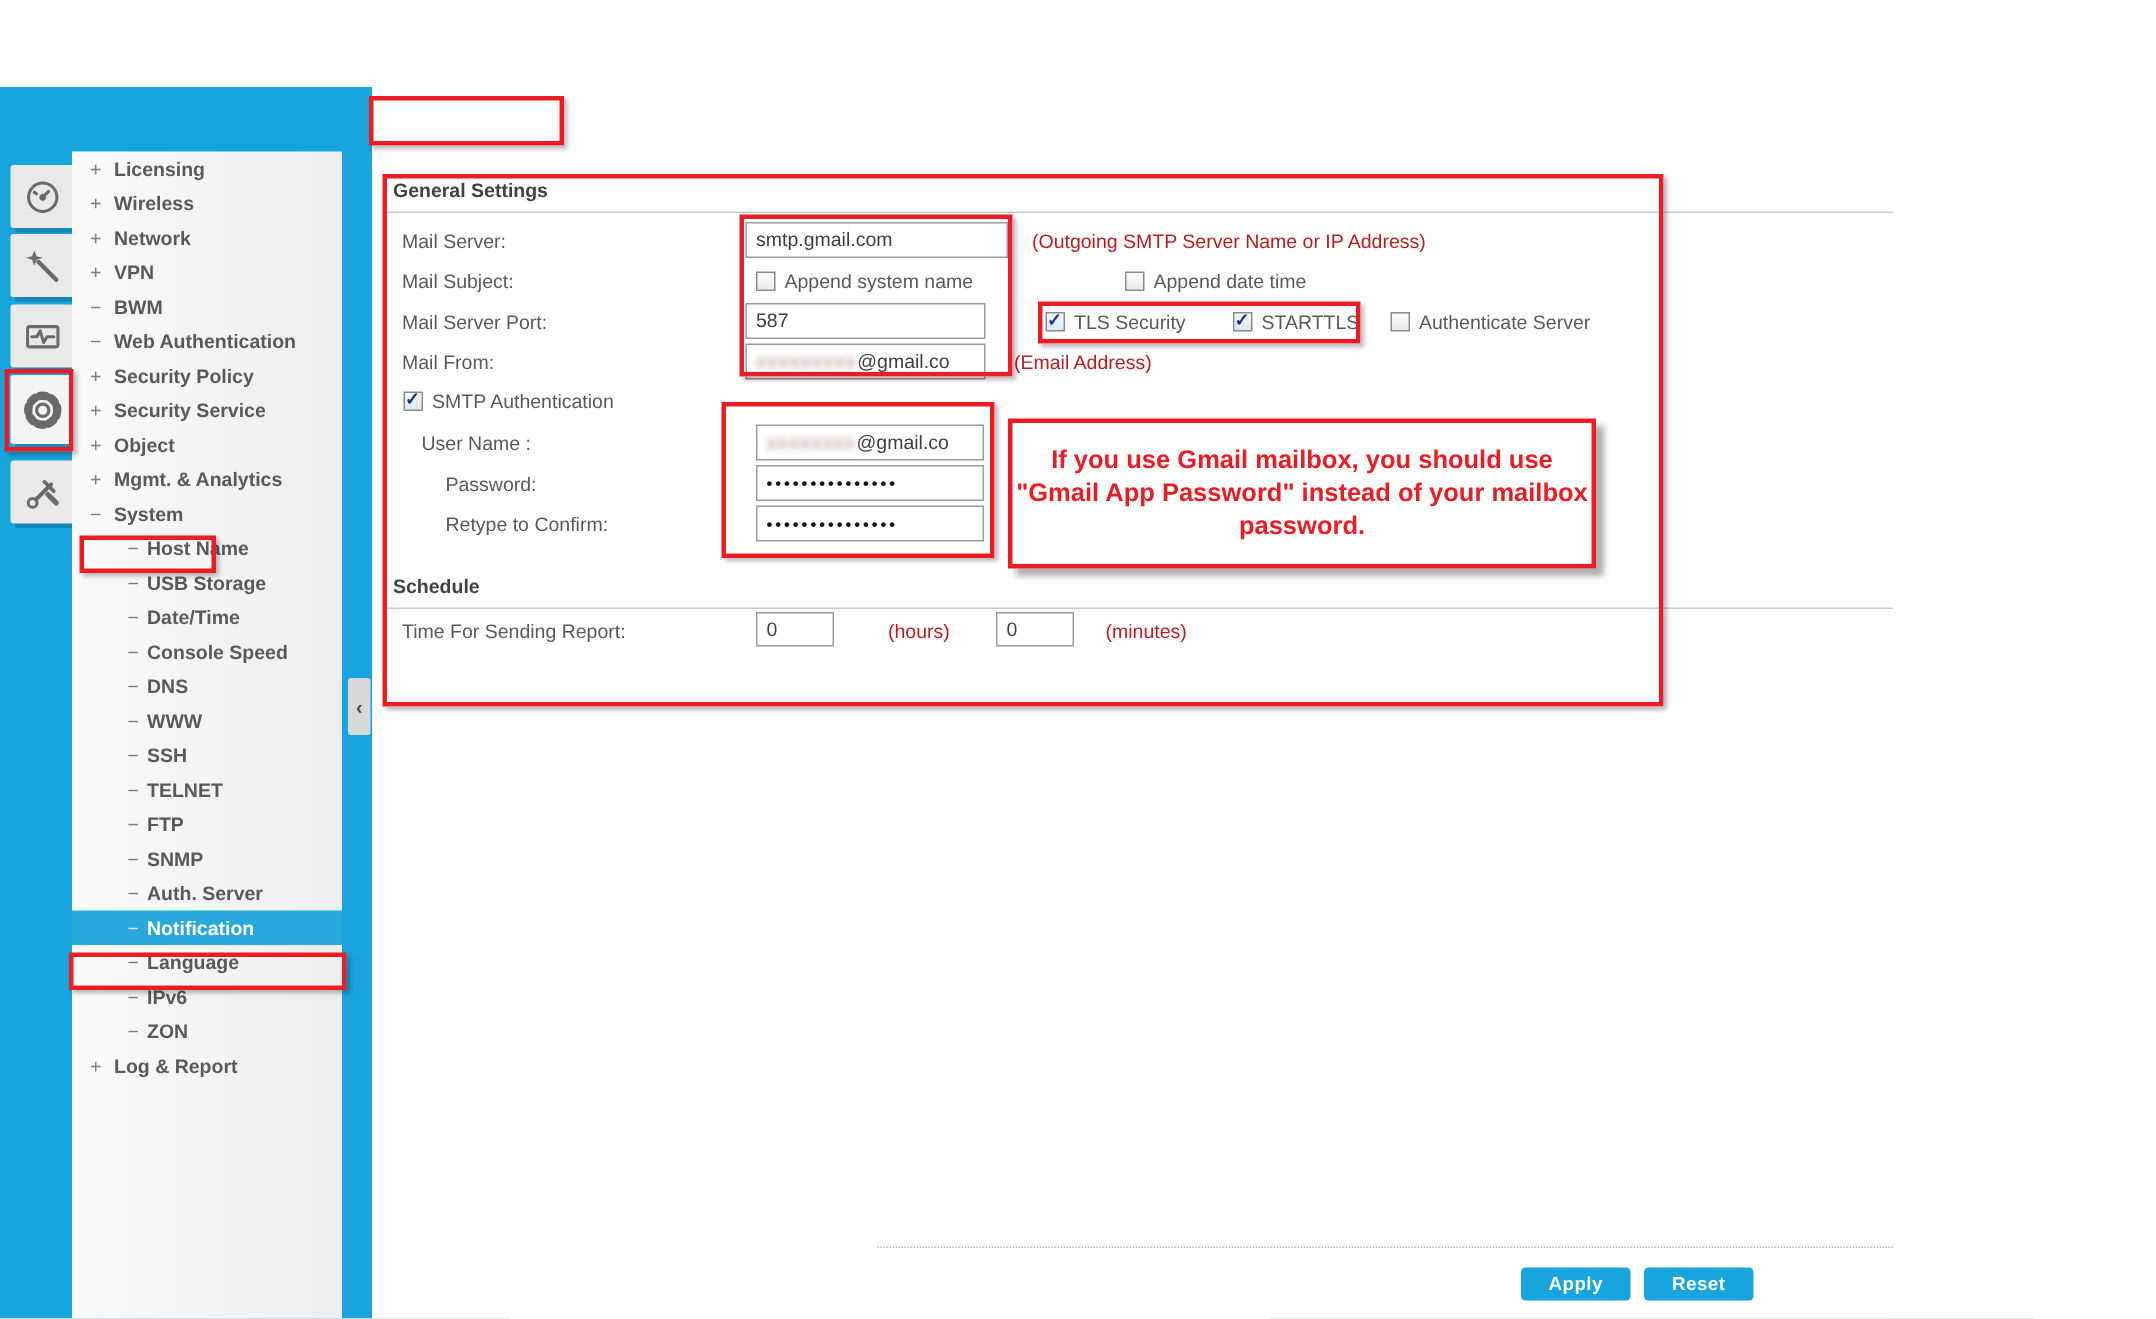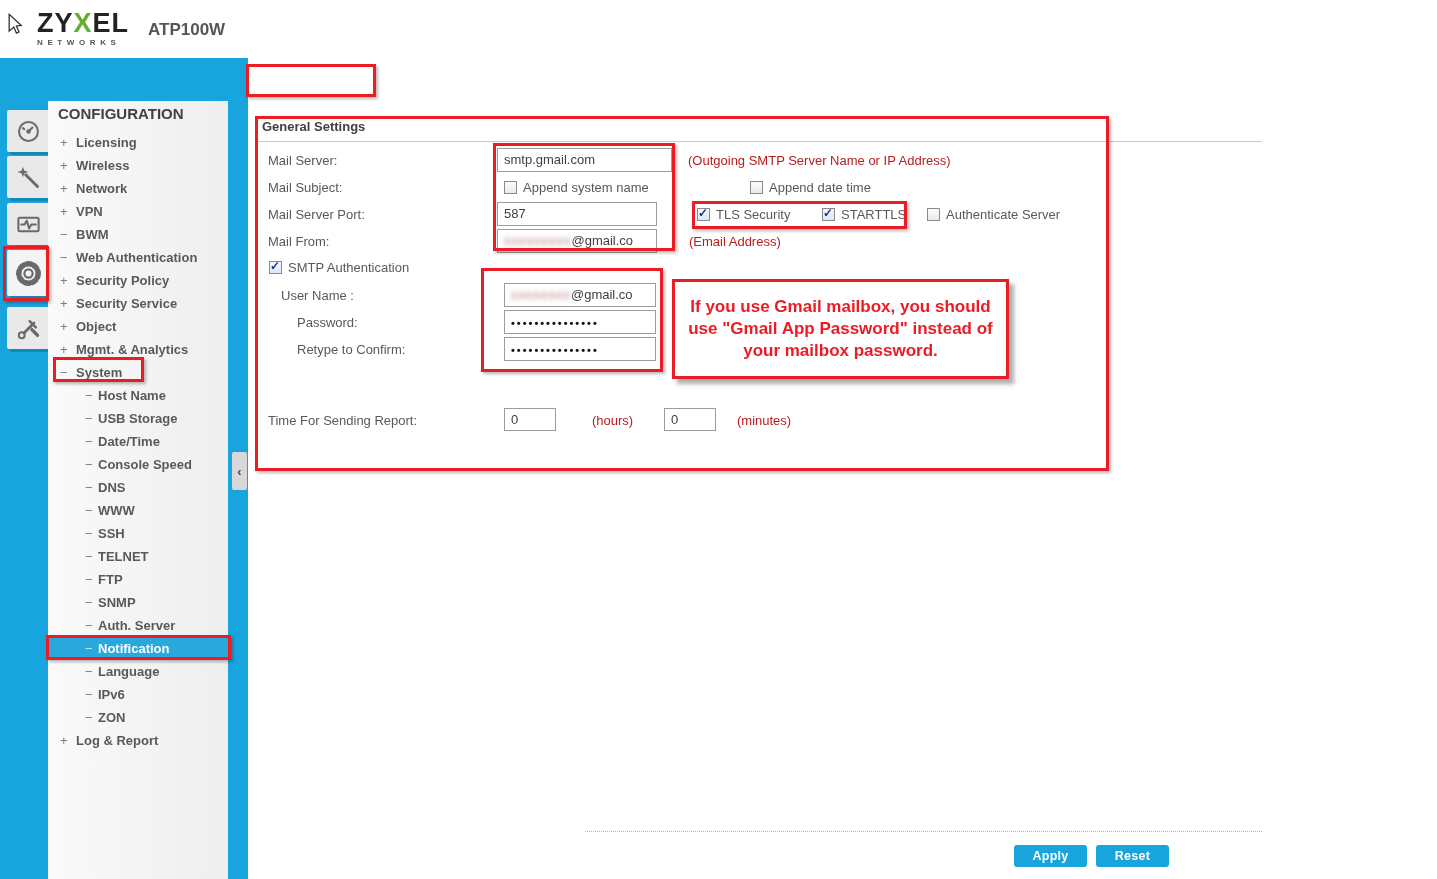--- a/index.html
+++ b/index.html
@@ -70,41 +70,31 @@
   .dotted{position:absolute;left:337px;right:0;top:730px;border-top:1px dotted #b3b3b3;}
   .btn{position:absolute;top:744px;width:73px;height:22px;background:#18a5dd;color:#fff;
        font-size:12.5px;font-weight:bold;text-align:center;line-height:22px;border-radius:3px;
        cursor:pointer;letter-spacing:.3px;}
   .btn-apply{left:766px;}
   .btn-reset{left:848px;}
 
   
   .rbox{position:absolute;border:3px solid #ec1c24;box-shadow:2px 2px 3px rgba(0,0,0,0.28);
         pointer-events:none;z-index:30;box-sizing:border-box;}
-  .note-box{position:absolute;left:672px;top:279px;width:337px;height:100px;background:#fff;
+  .note-box{position:absolute;left:672px;top:279px;width:392px;height:100px;background:#fff;
             border:3px solid #ec1c24;box-shadow:5px 5px 4px rgba(110,110,110,0.55);z-index:35;
             box-sizing:border-box;display:flex;align-items:center;justify-content:center;
             padding:6px 0;}
   .note-text{font-size:17px;font-weight:bold;color:#ec1c24;text-align:center;line-height:1.28;}
 </style>
 </head>
 <body>
 
 <div class="app">
 
-  <div class="hdr">
-    <svg class="cursor" width="16" height="22" viewBox="0 0 11 17">
-      <path d="M1 1 L1 14 L4.6 10.8 L6.6 15.6 L8.6 14.7 L6.6 10 L10.4 9.6 Z" fill="#fff" stroke="#333" stroke-width="1"></path>
-    </svg>
-    <div class="brand">
-      <div class="brand-line"><span>ZY</span><span class="brand-x">X</span><span>EL</span></div>
-      <div class="brand-sub">NETWORKS</div>
-    </div>
-    <div class="model">ATP100W</div>
-  </div>
 
 
   <div class="left-blue"></div>
 
   <div class="rail-btn" style="top:110px;">
     <svg width="27" height="27" viewBox="0 0 24 24">
         <circle cx="12" cy="12" r="8.4"></circle>
         <line x1="12" y1="12" x2="15.5" y2="8.5"></line>
         <circle cx="12" cy="12" r="1.1" fill="#6a6a6a"></circle>
         <line x1="7" y1="9" x2="8.3" y2="10"></line>
@@ -131,21 +121,20 @@
   <div class="rail-btn" style="top:307px;">
     <svg width="27" height="27" viewBox="0 0 24 24">
         <circle cx="6" cy="18" r="2.6"></circle>
         <line x1="8" y1="16" x2="14" y2="10" stroke-width="2.4"></line>
         <path d="M14 10 l3-3 M13 5.5 l5.5 5.5" stroke-width="2.2"></path>
         <line x1="15" y1="13" x2="20" y2="18" stroke-width="3"></line>
       </svg>
   </div>
 
   <div class="sidebar">
-    <div class="side-hd">CONFIGURATION</div>
 
     <div>
 
         <div class="mi">
           <span class="pf">+</span>
           <span class="lb">Licensing</span>
         </div>
 
         <div class="mi">
           <span class="pf">+</span>
@@ -307,34 +296,35 @@
     <div class="inp" style="left:249px;top:101px;width:160px;">587</div>
     <span class="cb checked" style="left:449px;top:107px;"></span>
     <div class="cblabel" style="left:468px;top:106px;">TLS Security</div>
     <span class="cb checked" style="left:574px;top:107px;"></span>
     <div class="cblabel" style="left:593px;top:106px;">STARTTLS</div>
     <span class="cb" style="left:679px;top:107px;"></span>
     <div class="cblabel" style="left:698px;top:106px;">Authenticate Server</div>
 
     <div class="flabel" style="left:20px;top:133px;">Mail From:</div>
     <div class="inp" style="left:249px;top:128px;width:160px;"><span class="blurred">xxxxxxxxx</span><span>@gmail.co</span></div>
-    <div class="fhint" style="left:425px;top:133px;padding-left:16px;">(Email Address)</div>
+    <div class="fhint" style="left:412px;top:133px;padding-left:16px;">(Email Address)</div>
 
     <span class="cb checked" style="left:21px;top:160px;"></span>
     <div class="cblabel" style="left:40px;top:159px;">SMTP Authentication</div>
 
     <div class="flabel" style="left:33px;top:187px;">User Name :</div>
     <div class="inp" style="left:256px;top:182px;width:152px;"><span class="blurred">xxxxxxxx</span><span>@gmail.co</span></div>
 
     <div class="flabel" style="left:49px;top:214px;">Password:</div>
     <div class="inp masked" style="left:256px;top:209px;width:152px;">•••••••••••••••</div>
 
     <div class="flabel" style="left:49px;top:241px;">Retype to Confirm:</div>
     <div class="inp masked" style="left:256px;top:236px;width:152px;">•••••••••••••••</div>
 
+    <div class="section-hdr" style="top:282px;">Schedule</div>
     <div class="flabel" style="left:20px;top:312px;">Time For Sending Report:</div>
     <div class="inp" style="left:256px;top:307px;width:52px;height:23px;">0</div>
     <div class="fhint" style="left:344px;top:312px;">(hours)</div>
     <div class="inp" style="left:416px;top:307px;width:52px;height:23px;">0</div>
     <div class="fhint" style="left:489px;top:312px;">(minutes)</div>
 
     <div class="dotted"></div>
     <div class="btn btn-apply">Apply</div>
     <div class="btn btn-reset">Reset</div>
   </div>

